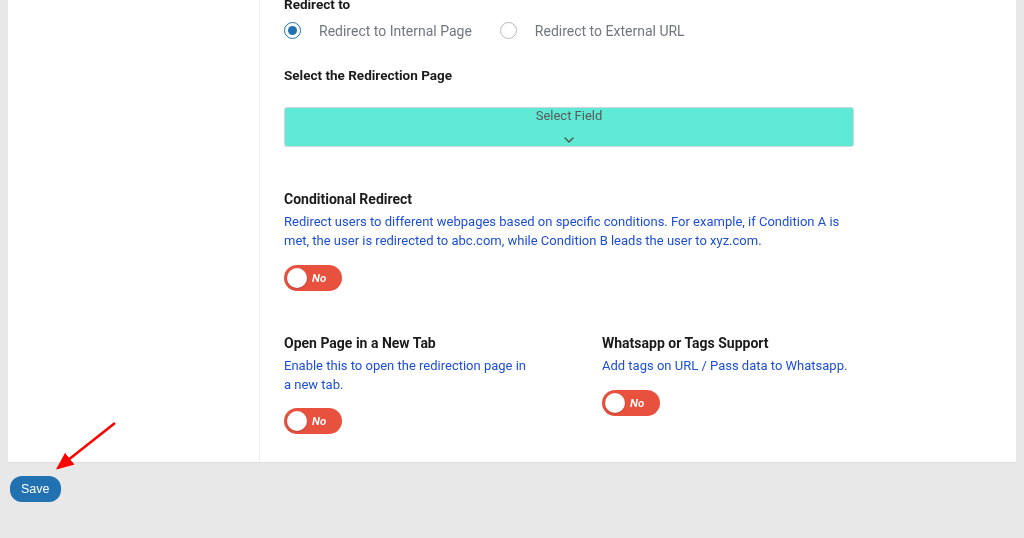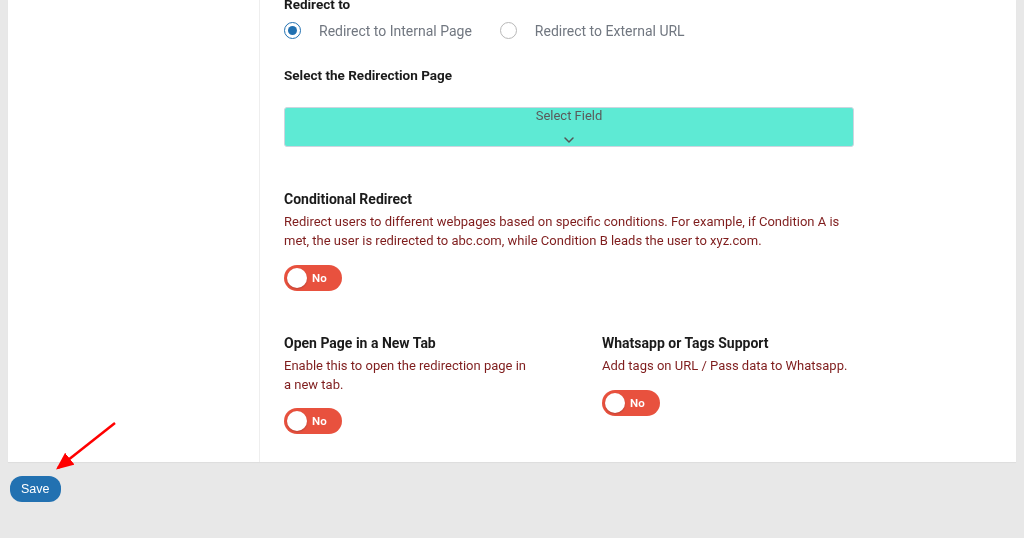--- a/index.html
+++ b/index.html
@@ -103,21 +103,21 @@
       margin-top: 44px;
     }
     .block-title {
       font-size: 14px;
       font-weight: 700;
       color: #1b1b1b;
       margin-bottom: 6px;
     }
     .block-desc {
       font-size: 13px;
-      color: #7f1d1d;
+      color: #1d4ed8;
       line-height: 1.45;
       margin-bottom: 14px;
       max-width: 560px;
     }
     .two-col {
       display: flex;
       gap: 38px;
       margin-top: 44px;
     }
     .col {
@@ -143,20 +143,21 @@
       position: absolute;
       left: 3px;
       top: 3px;
       box-shadow: 0 1px 2px rgba(0,0,0,0.2);
     }
     .toggle-text {
       color: #fff;
       font-size: 11.5px;
       font-weight: 600;
       margin-left: 28px;
+      font-style: italic;
     }
     .save-row {
       padding: 14px 0 0 2px;
     }
     .save-btn {
       background: #2271b1;
       color: #fff;
       border: none;
       padding: 6px 11px;
       font-size: 12.5px;

